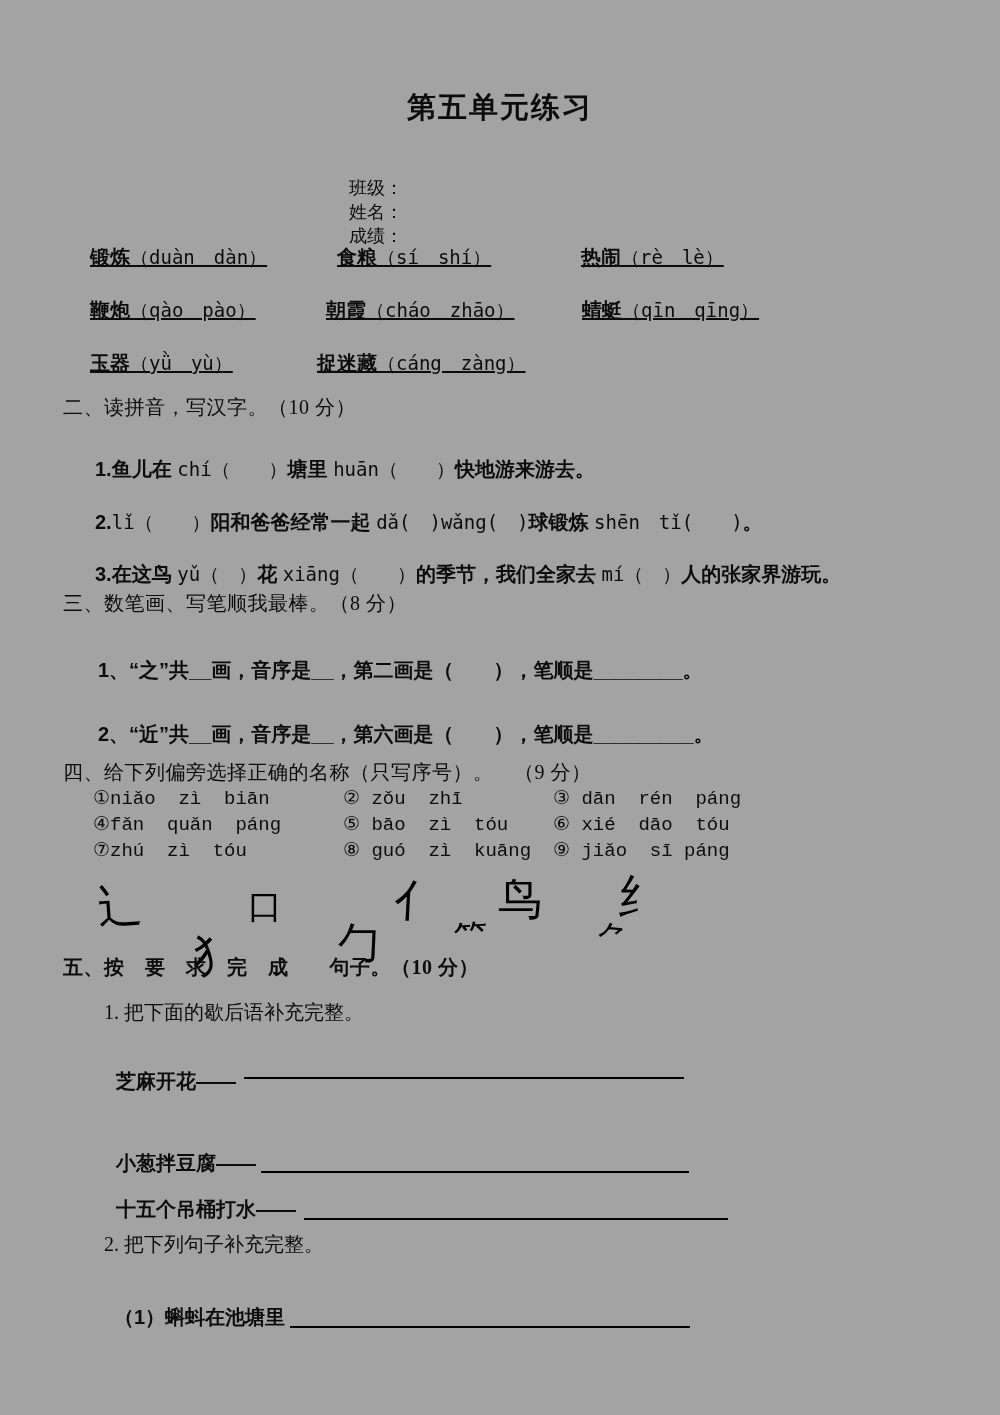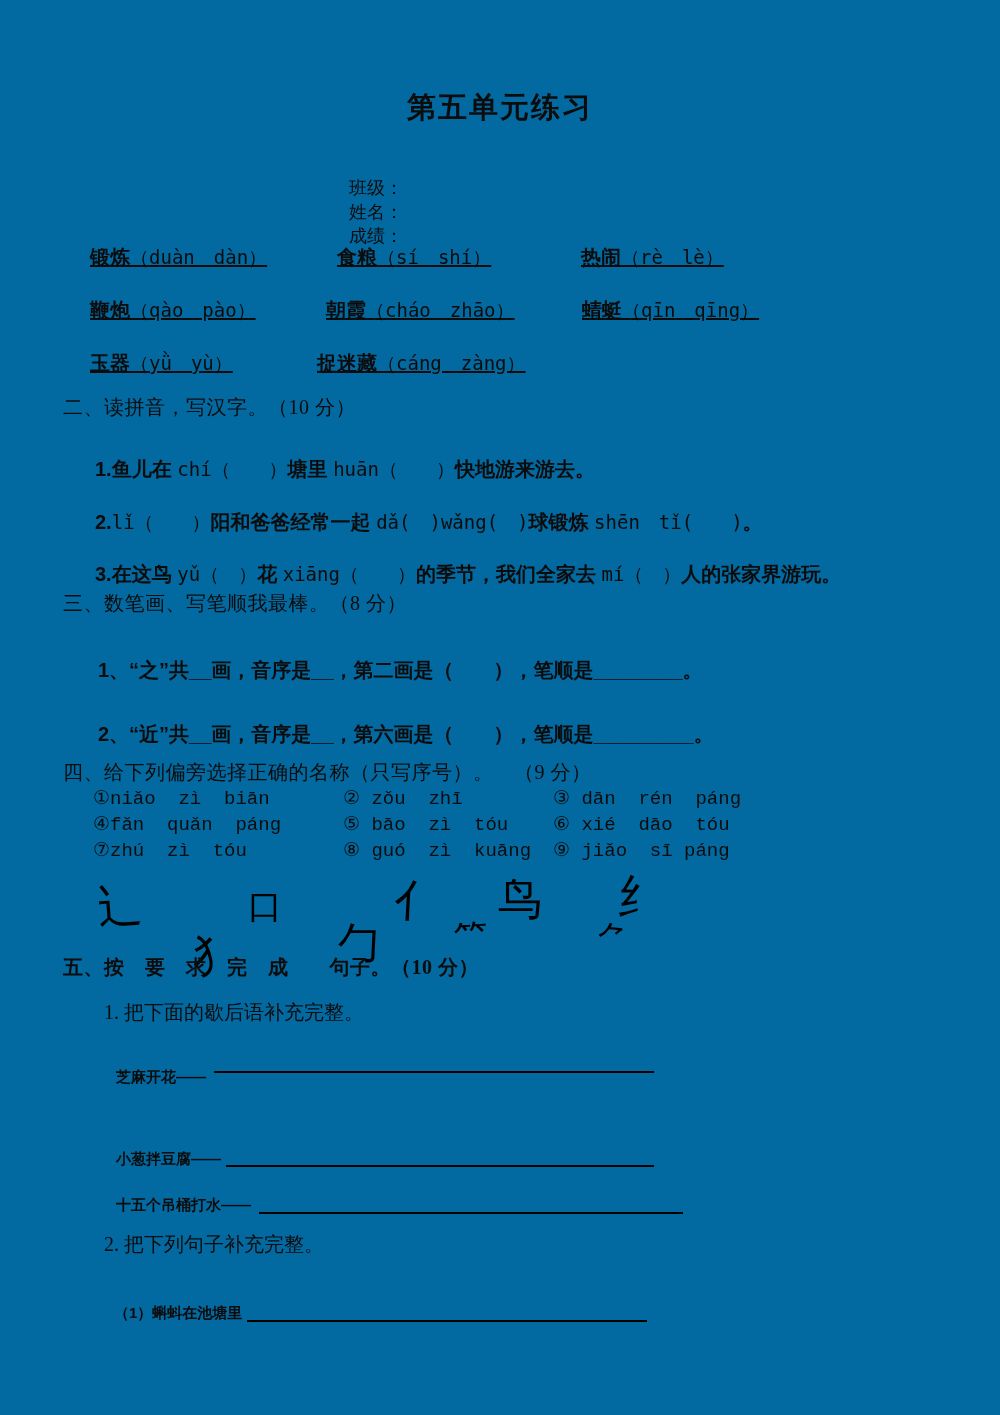--- a/index.html
+++ b/index.html
@@ -1,17 +1,17 @@
 <!DOCTYPE html>
 <html><head>
 <meta charset="utf-8">
 <style>
   html,body{margin:0;padding:0;background:#ffffff;}
   .page{
-    position:relative;width:1000px;height:1415px;background:#0369a1;
+    position:relative;width:1000px;height:1415px;background:#a3a3a3;
     overflow:hidden;color:#0c0c0c;
     font-family:"Liberation Serif","DejaVu Serif",serif;
   }
   .abs{position:absolute;}
   span,div{white-space:pre;}
   
   .hz{font-family:"Liberation Sans","DejaVu Sans",sans-serif;font-weight:700;}
   
   .py{font-family:"DejaVu Sans Mono",monospace;font-weight:400;}
   .title{width:1000px;text-align:center;font-size:29px;font-weight:700;letter-spacing:2px;}
@@ -36,21 +36,21 @@
   }
   .r0{left:98px;top:885px;font-size:44px;transform:rotate(-4deg);}
   .r1{left:248px;top:890px;font-size:34px;}
   .r2{left:394px;top:880px;font-size:44px;transform:rotate(3deg);}
   .r3{left:498px;top:878px;font-size:44px;}
   .r4{left:617px;top:875px;font-size:46px;transform:rotate(4deg);}
   .r5{left:194px;top:935px;font-size:44px;transform:rotate(-2deg);}
   .r6{left:338px;top:922px;font-size:42px;}
   .r7{left:454px;top:922px;font-size:34px;transform:rotate(-3deg);}
   .r8{left:597px;top:922px;font-size:32px;transform:rotate(5deg);}
-  .xlabel{font-size:15px;}
+  .xlabel{font-size:20px;}
   .blank{display:inline-block;height:2px;border-bottom:2px solid #000;}
   .blank-mid{width:440px;vertical-align:9px;margin-left:8px;}
   .blank-b1{width:428px;vertical-align:-3px;margin-left:5px;border-bottom-width:2px;}
   .blank-b2{width:424px;vertical-align:-4px;margin-left:8px;}
   .blank-b3{width:400px;vertical-align:-4px;margin-left:5px;}
   .subitem{font-size:20px;}
 </style>
 </head>
 <body>
 

